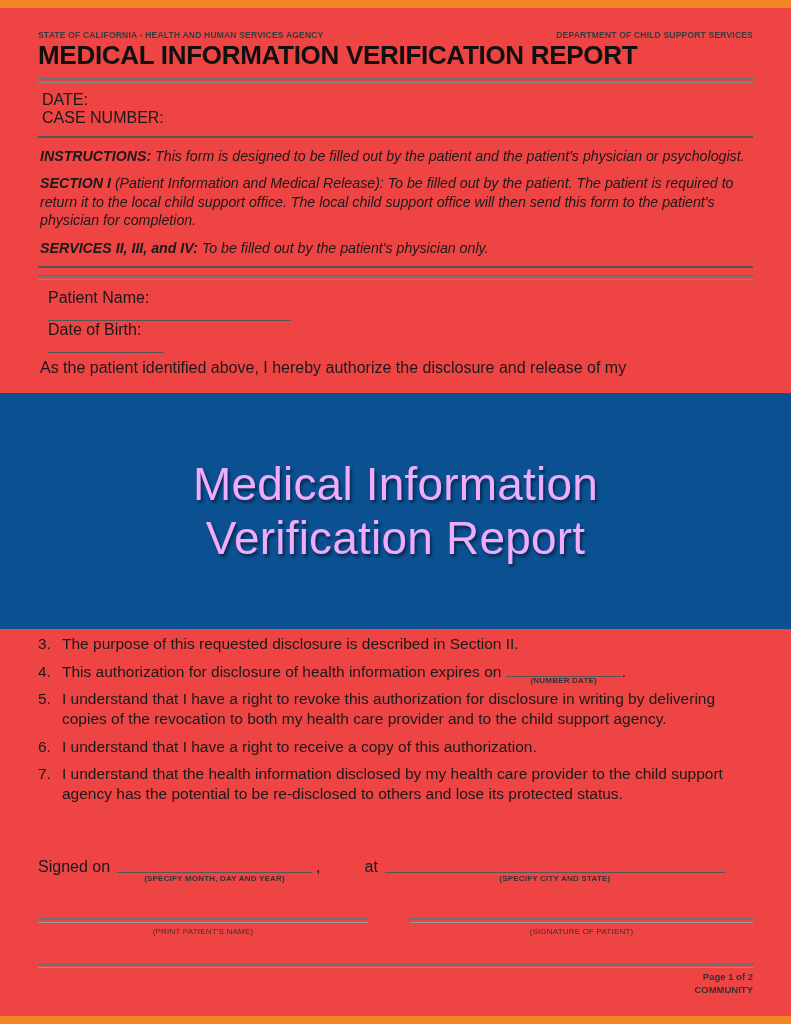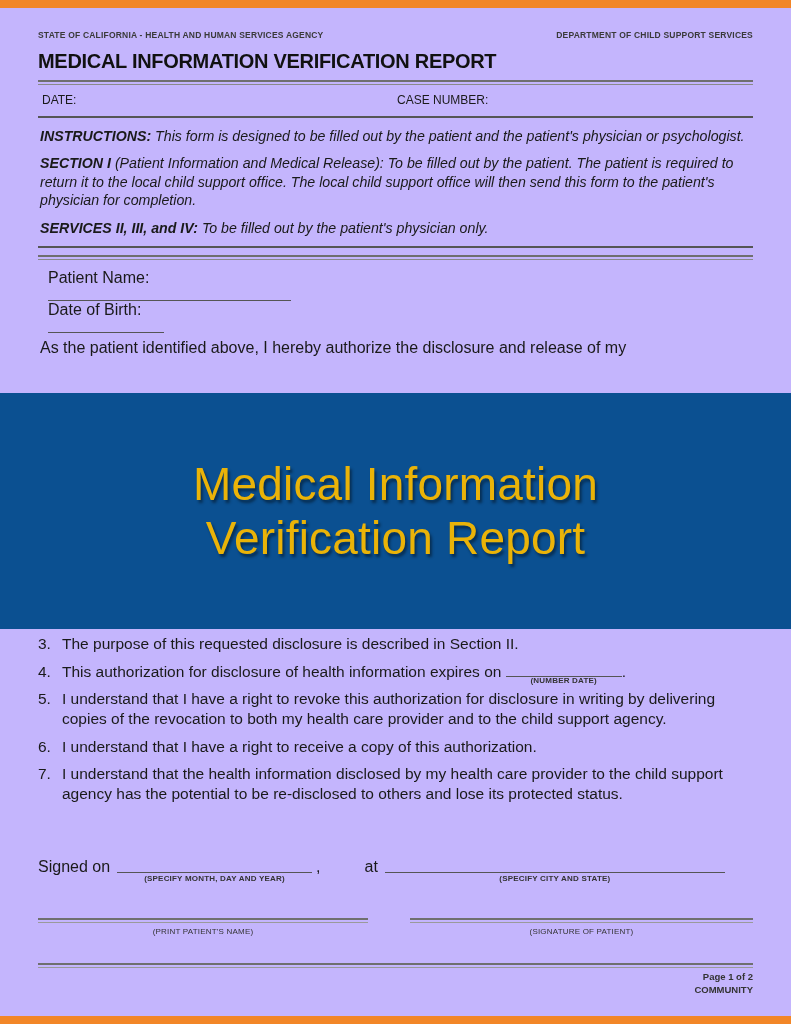--- a/index.html
+++ b/index.html
@@ -30,39 +30,39 @@
   }
   .edge-bar.top { top: 0; }
   .edge-bar.bottom { bottom: 0; }
 
   .doc {
     position: absolute;
     left: 0;
     top: 8px;
     width: 791px;
     height: 1008px;
-    background: #c4b5fd;
+    background: #ef4444;
     box-sizing: border-box;
     padding: 0 38px;
   }
 
   
   .agency-row {
     display: flex;
     justify-content: space-between;
     align-items: flex-start;
     padding-top: 22px;
     font-size: 8.5px;
     letter-spacing: 0.2px;
     color: #3a3a3a;
     font-weight: 600;
   }
   .doc-title {
-    margin-top: 10px;
-    font-size: 20px;
+    margin-top: 0;
+    font-size: 26px;
     font-weight: bold;
     letter-spacing: -0.3px;
     color: #111;
   }
   .form-code {
     margin-top: 2px;
     font-size: 8px;
     font-weight: bold;
     color: #333;
   }
@@ -76,21 +76,22 @@
   }
   .rule-single {
     border-top: 2px solid #555;
     height: 0;
   }
 
   
   .datecase {
     display: flex;
     padding: 8px 0 9px 4px;
-    font-size: 12px;
+    font-size: 16px;
+    flex-direction: column;
   }
   .datecase .lbl-date { width: 355px; }
 
   
   .instructions {
     padding: 9px 2px 7px 2px;
   }
   .instr-p {
     font-size: 14.2px;
     font-style: italic;
@@ -151,21 +152,21 @@
     width: 791px;
     height: 236px;
     background: #0B5091;
     display: flex;
     align-items: center;
     justify-content: center;
     z-index: 20;
   }
   .banner-title {
     text-align: center;
-    color: #eab308;
+    color: #f0abfc;
     font-size: 46px;
     line-height: 1.18;
     font-weight: normal;
     letter-spacing: 0.2px;
     text-shadow: 2px 3px 3px rgba(0,0,0,0.45);
   }
 
   
   .list {
     position: absolute;

